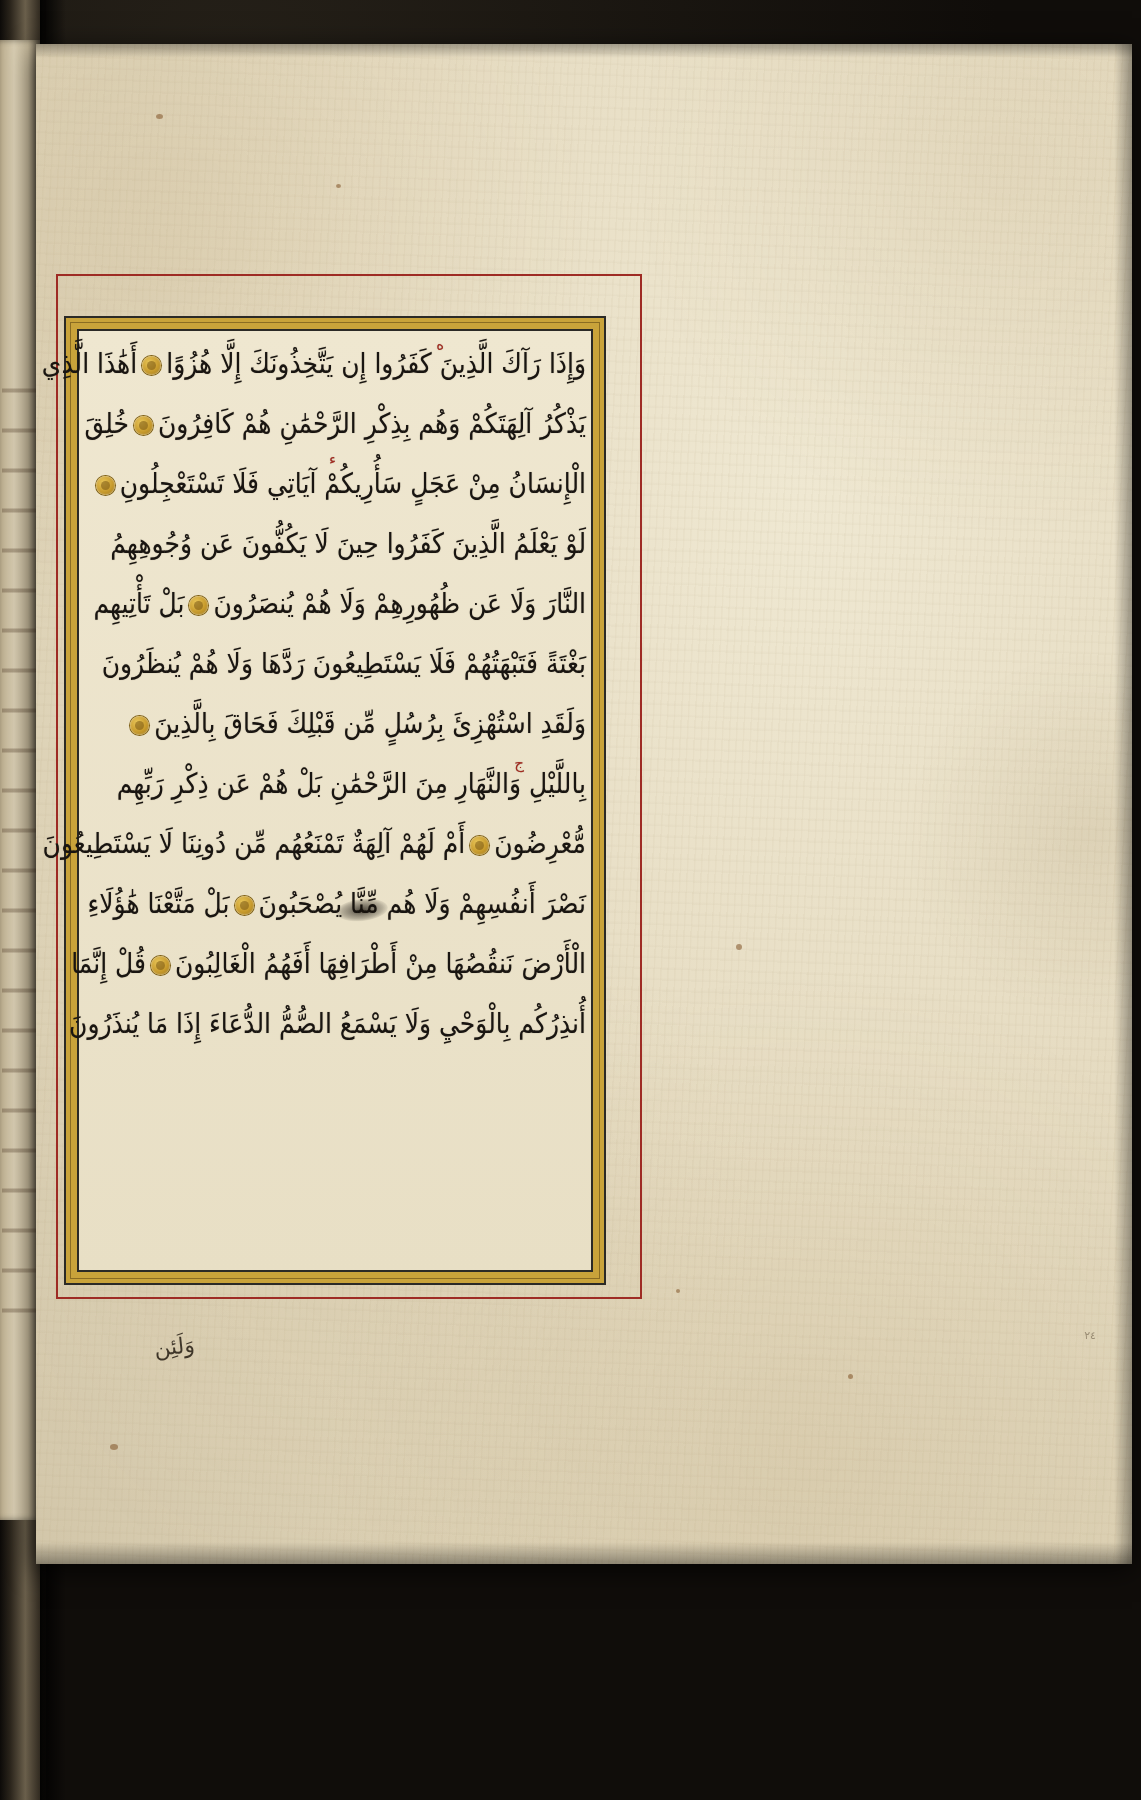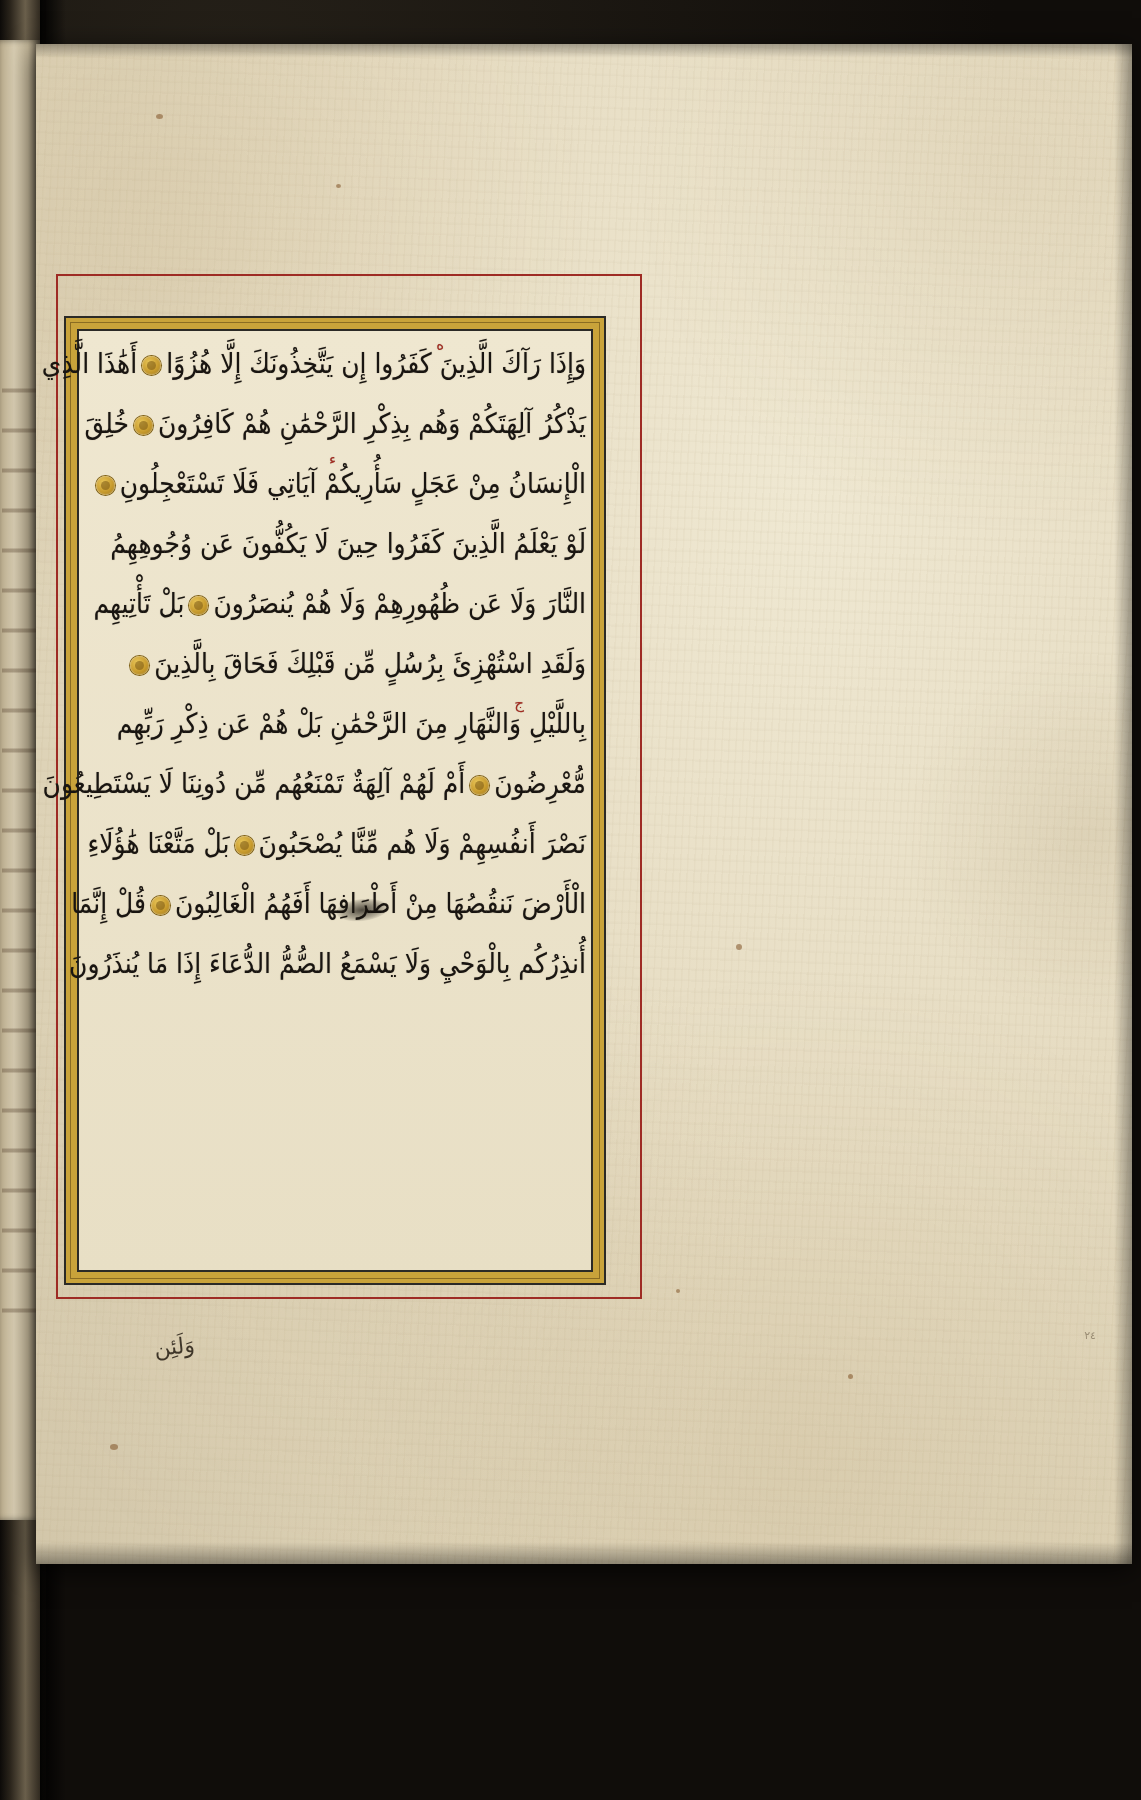--- a/index.html
+++ b/index.html
@@ -307,20 +307,23 @@
 
 
       <div class="line">
         <span class="txt">لَوْ يَعْلَمُ الَّذِينَ كَفَرُوا حِينَ لَا يَكُفُّونَ عَن وُجُوهِهِمُ</span>
       </div>
 
       <div class="line">
         <span class="txt">النَّارَ وَلَا عَن ظُهُورِهِمْ وَلَا هُمْ يُنصَرُونَ</span><span class="verse-marker"></span><span class="txt">بَلْ تَأْتِيهِم</span>
       </div>
 
+      <div class="line">
+        <span class="txt">بَغْتَةً فَتَبْهَتُهُمْ فَلَا يَسْتَطِيعُونَ رَدَّهَا وَلَا هُمْ يُنظَرُونَ</span>
+      </div>
 
       <div class="line">
         <span class="txt">وَلَقَدِ اسْتُهْزِئَ بِرُسُلٍ مِّن قَبْلِكَ فَحَاقَ بِالَّذِينَ</span><span class="verse-marker"></span>
       </div>
 
 
       <div class="line">
         <span class="txt">بِاللَّيْلِ وَالنَّهَارِ مِنَ الرَّحْمَٰنِ بَلْ هُمْ عَن ذِكْرِ رَبِّهِم</span>
         <span class="red-mark" style="right:62px; top:2px;">ج</span>
       </div>

